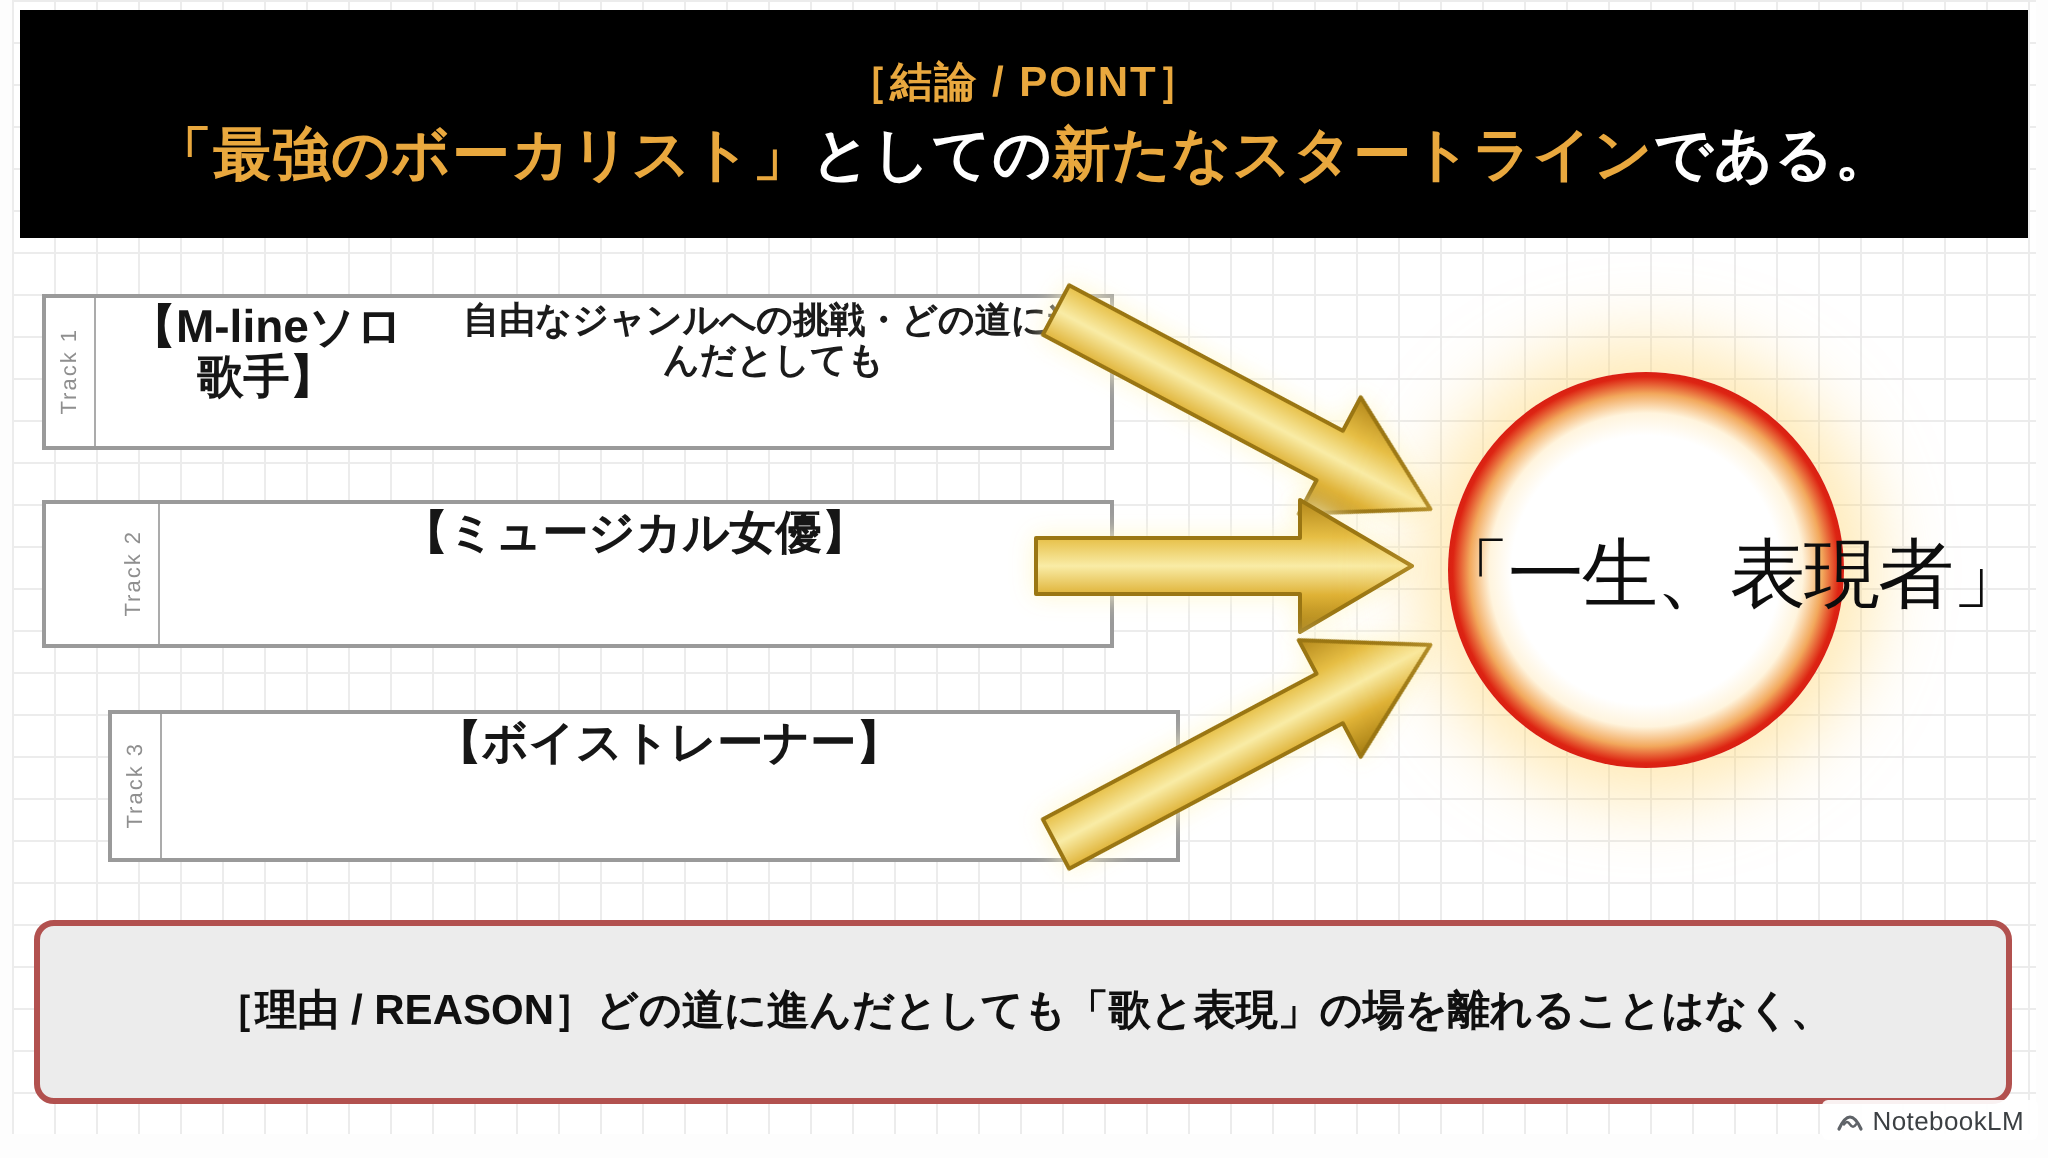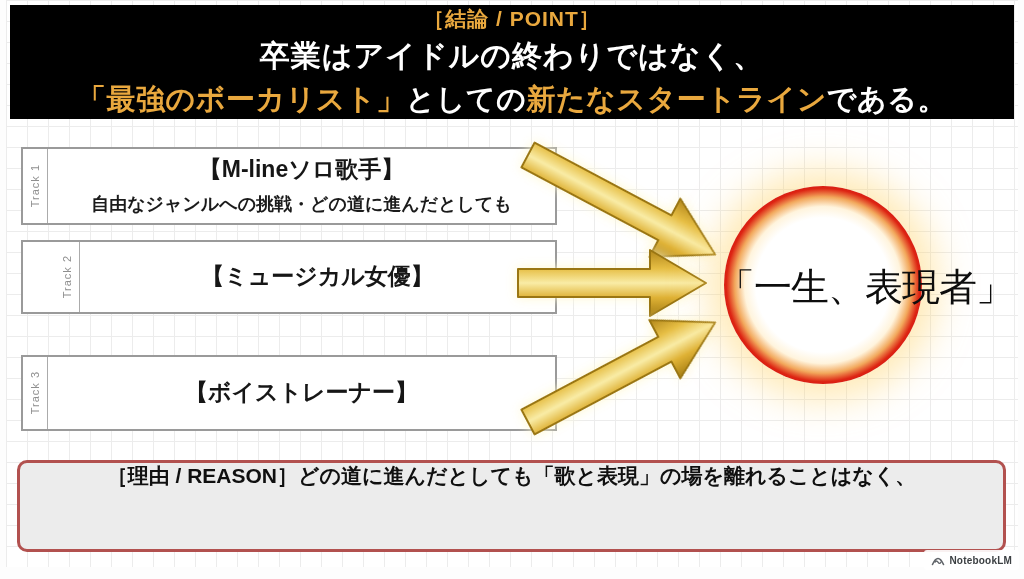--- a/index.html
+++ b/index.html
@@ -31,32 +31,32 @@
   .banner .l2   { font-size:29px; font-weight:bold; letter-spacing:0.5px; }
   .banner .gold { color:#e9a83e; }
   .banner .white{ color:#ffffff; }
 
   
   .track {
     position:absolute; left:21px; width:536px; height:78px;
     background:#ffffff; border:2px solid #9a9a9a; display:flex;
   }
   .track-1 { top:147px; }
-  .track-2 { top:240px; height:74px;padding-left:32px; }
-  .track-3 { top:355px; height:76px; }
+  .track-2 { top:250px; height:74px;padding-left:32px; }
+  .track-3 { top:355px; height:76px;margin-left:33px; }
   .track-label {
     width:25px; border-right:1px solid #ababab;
     display:flex; align-items:center; justify-content:center; flex:0 0 25px;
   }
   .track-label span {
     writing-mode:vertical-rl; transform:rotate(180deg);
     font-size:11px; color:#8f8f8f; letter-spacing:1px; white-space:nowrap;
   }
   .track-body {
-    flex:1; display:flex; flex-direction:column; justify-content:center;
+    flex:1; display:flex; justify-content:center;
     text-align:center; gap:12px; padding:2px 6px;
   }
   .track-title { font-size:23px; font-weight:bold; color:#161616; line-height:1.1; }
   .track-desc  { font-size:18px; font-weight:bold; color:#1b1b1b; line-height:1.1; }
 
   
   .arrows { position:absolute; left:0; top:0; width:1024px; height:579px; pointer-events:none; }
   .arrows polygon { filter:drop-shadow(0 0 6px rgba(255,248,205,0.95)); }
 
   
@@ -71,43 +71,42 @@
   .goal-text {
     position:absolute; left:712px; top:262px; width:306px;
     text-align:center; font-size:38px; font-weight:normal; color:#0d0d0d;
     letter-spacing:-1px; white-space:nowrap;
   }
 
   
   .reason {
     position:absolute; left:17px; top:460px; width:989px; height:92px;
     background:#ececec; border:3px solid #b2514f; border-radius:10px;
-    display:flex; flex-direction:row; justify-content:center;
+    display:flex; flex-direction:column; justify-content:center;
     text-align:center; gap:5px;
   }
   .reason div { font-size:21px; font-weight:bold; color:#101010; line-height:1.2; }
 
   
   .watermark {
     position:absolute; right:5px; top:550px; height:20px;
     background:rgba(255,255,255,0.92); border-radius:3px;
     display:flex; align-items:center; gap:4px; padding:0 7px;
   }
-  .watermark .wm-label { font-size:10px; color:#3c4043; font-weight:bold; letter-spacing:0.2px; }
+  .watermark .wm-label { font-size:13px; color:#3c4043; font-weight:normal; letter-spacing:0.2px; }
 </style>
 </head>
 <body>
 
 <div class="stage">
 
   <div class="grid-bg"></div>
 
   <div class="banner">
     <div class="tag">［結論 / POINT］</div>
-    <div class="l1">卒業はアイドルの終わりではなく、</div>
     <div class="l2"><span class="gold">「最強のボーカリスト」</span><span class="white">としての</span><span class="gold">新たなスタートライン</span><span class="white">である。</span></div>
   </div>
 
   <div class="track track-1">
     <div class="track-label">
       <span>Track 1</span>
     </div>
     <div class="track-body">
       <div class="track-title">【M-lineソロ歌手】</div>
       <div class="track-desc">自由なジャンルへの挑戦・どの道に進んだとしても</div>

